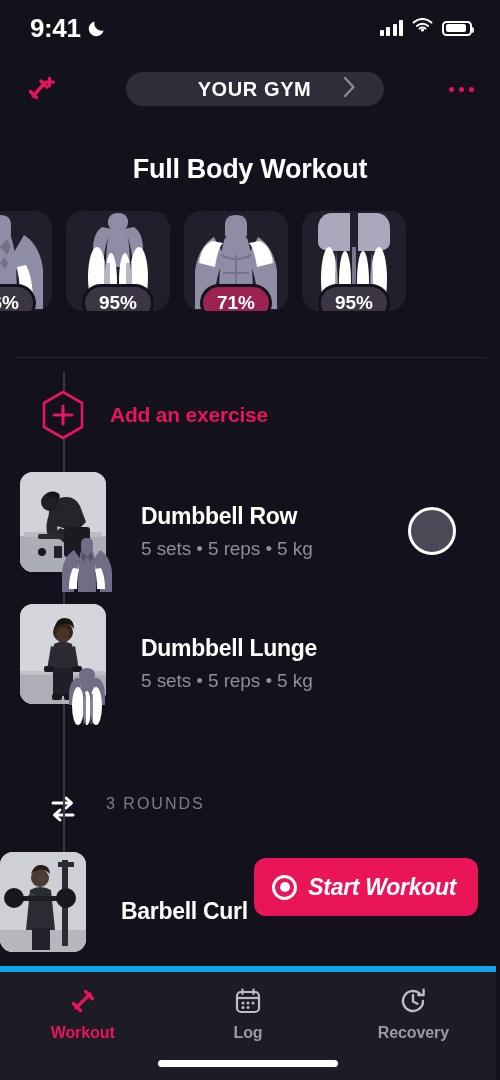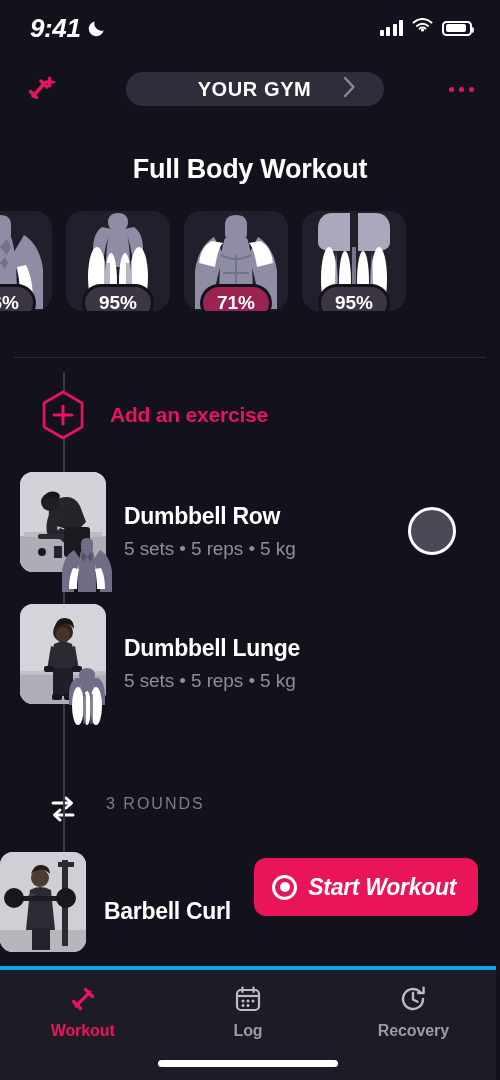--- a/index.html
+++ b/index.html
@@ -9,21 +9,21 @@
     font-family:"Liberation Sans", sans-serif;
     color:#ffffff;
     overflow:hidden;
     position:relative;
   }
   .phone { position:relative; width:500px; height:1080px; background:#13121c; overflow:hidden; }
 
   
   .statusbar {
     height:56px; display:flex; align-items:center;
-    justify-content:space-between; padding:0 28px 0 30px;font-style:italic;
+    justify-content:space-between; padding:0 28px 0 30px;
   }
   .sb-left { display:flex; align-items:center; gap:7px; }
   .sb-time { font-size:26px; font-weight:700; letter-spacing:-0.4px; color:#fff; }
   .moon { width:19px; height:19px; position:relative; }
   .moon svg { display:block; }
   .sb-right { display:flex; align-items:center; gap:9px; }
   .bars { display:flex; align-items:flex-end; gap:2.5px; height:16px; }
   .bars i { display:block; width:4px; background:#fff; border-radius:1px; }
   .bars i:nth-child(1){height:6px;} .bars i:nth-child(2){height:9px;}
   .bars i:nth-child(3){height:12.5px;} .bars i:nth-child(4){height:16px;}
@@ -79,21 +79,21 @@
 
   .ex-row { margin-top:14px; padding-left:20px; position:relative; }
   .thumb-wrap { position:relative; width:86px; height:118px; flex:0 0 auto; }
   .thumb {
     width:86px; height:100px; border-radius:13px; overflow:hidden;
     background:linear-gradient(160deg,#d6d6da 0%,#bfc0c6 55%,#a9aab2 100%);
     position:relative;
   }
   .thumb svg { display:block; }
   .mini-musc { position:absolute; right:-12px; bottom:-4px; width:62px; height:62px;}
-  .ex-info { margin-left:18px; flex:1 1 auto; }
+  .ex-info { margin-left:35px; flex:1 1 auto; }
   .ex-name { font-size:23px; font-weight:700; color:#fff; letter-spacing:-0.3px;}
   .ex-meta { font-size:19px; color:#8e8d9b; margin-top:8px; letter-spacing:-0.1px;}
   .circ-btn {
     width:48px; height:48px; border-radius:50%; background:#4a4955;
     border:3.5px solid #ffffff; flex:0 0 auto; margin-right:44px; cursor:pointer;
   }
 
   .superset { margin-top:66px; padding-left:44px; display:flex; align-items:flex-start; }
   .loop-icon { width:40px; height:40px; flex:0 0 auto; margin-top:2px;}
   .ss-info { margin-left:22px; }
@@ -112,21 +112,21 @@
     height:58px; padding:0 22px 0 18px;
     display:flex; align-items:center; gap:11px; cursor:pointer;
   }
   .start-btn .rec { width:25px; height:25px; border-radius:50%; border:3px solid #fff; display:flex; align-items:center; justify-content:center;}
   .start-btn .rec i { width:10px; height:10px; border-radius:50%; background:#fff; display:block;}
   .start-btn .txt { font-size:23px; font-weight:700; font-style:italic; color:#fff; letter-spacing:-0.3px;}
 
   
   .tabbar {
     position:absolute; left:0; bottom:0; width:496px; height:114px;
-    background:#1c1b26; border-top:4px solid #0ea5e9;
+    background:#1c1b26; border-top:6px solid #0ea5e9;
     display:flex; align-items:flex-start; padding-top:14px;
   }
   .tab { flex:1 1 0; display:flex; flex-direction:column; align-items:center; gap:8px; cursor:pointer;}
   .tab .ti { height:30px; display:flex; align-items:center; justify-content:center;}
   .tab .tl { font-size:16px; font-weight:600; color:#9b9aa8; letter-spacing:-0.1px;}
   .tab.active .tl { color:#e8145c; }
   .home-ind { position:absolute; bottom:13px; left:50%; transform:translateX(-50%); width:180px; height:7px; border-radius:4px; background:#fff;}
 </style>
 </head>
 <body>

